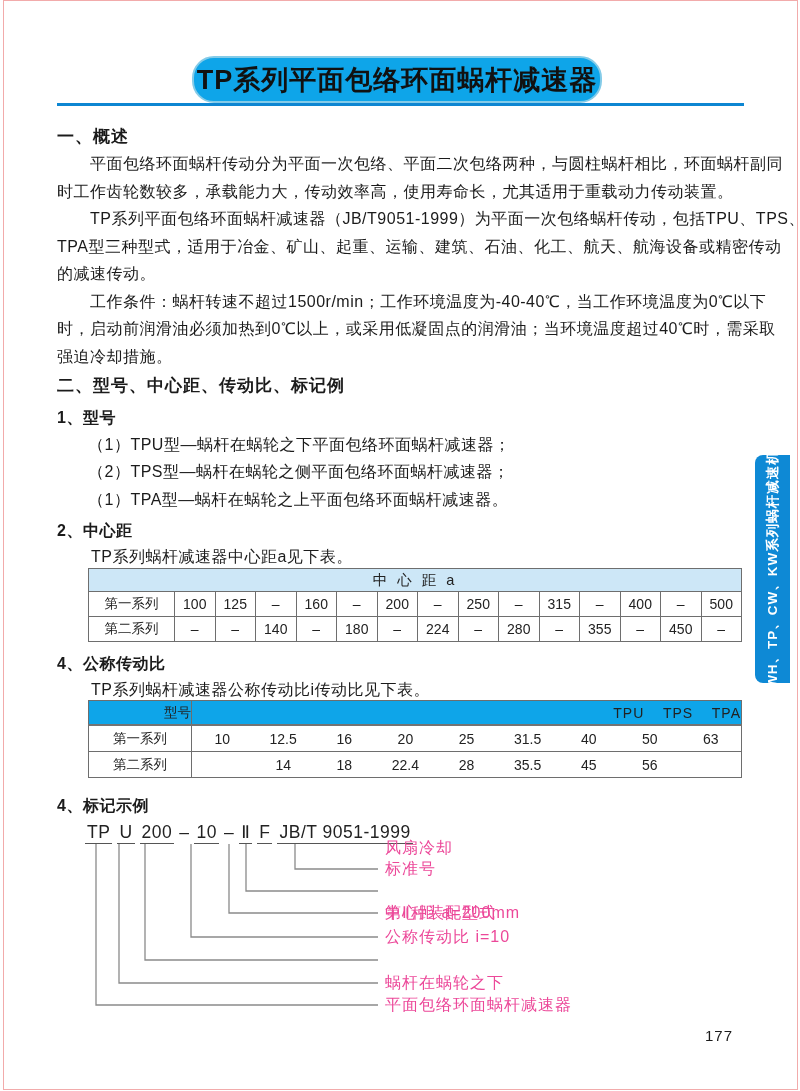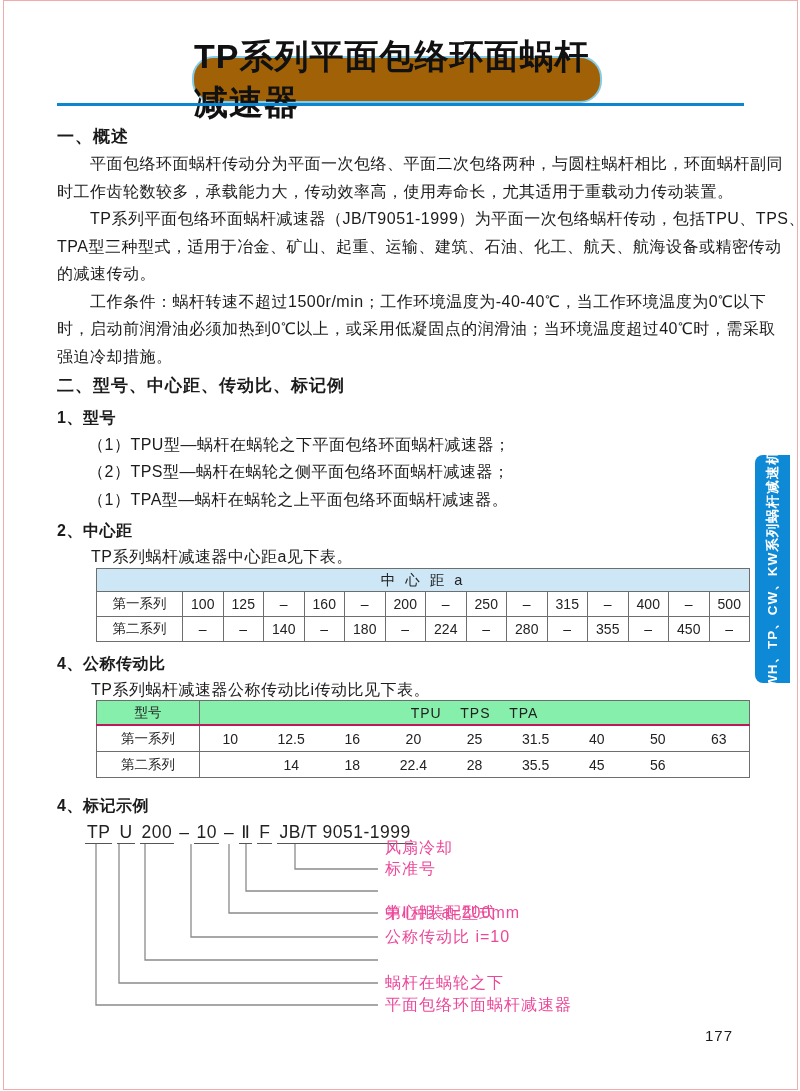--- a/index.html
+++ b/index.html
@@ -1,38 +1,38 @@
 <!DOCTYPE html>
 <html><head>
 <meta charset="utf-8">
 <style>
   html,body{margin:0;padding:0;background:#fff;}
   .page{position:relative;width:800px;height:1091px;background:#ffffff;overflow:hidden;
         font-family:"Liberation Sans",sans-serif;color:#1b1b1b;}
   .frame{position:absolute;left:3px;right:2px;top:0;bottom:1px;border:1.5px solid #f2abab;pointer-events:none;}
-  .title-pill{position:absolute;left:192px;top:56px;width:406px;height:43px;background:#a16207;
+  .title-pill{position:absolute;left:192px;top:56px;width:406px;height:43px;background:#0ea5e9;
         border:2px solid #84cbe8;border-radius:22px;display:flex;align-items:center;justify-content:center;
-        font-size:34px;font-weight:bold;letter-spacing:1px;color:#111;}
+        font-size:27px;font-weight:bold;letter-spacing:1px;color:#111;}
   .rule{position:absolute;left:57px;top:103px;width:687px;height:3px;background:#0d86d2;}
   .h1{position:absolute;left:57px;font-size:17px;font-weight:bold;letter-spacing:1px;white-space:nowrap;font-family:Liberation Serif, serif;}
   .body-lines{position:absolute;left:57px;top:150px;width:700px;font-size:16px;line-height:27.5px;letter-spacing:.5px;}
   .body-lines .ln{white-space:nowrap;}
   .indent{padding-left:33px;}
   .sub-h{position:absolute;left:57px;font-size:16px;font-weight:bold;letter-spacing:.5px;white-space:nowrap;}
   .item{position:absolute;left:88px;font-size:16px;letter-spacing:.5px;white-space:nowrap;}
   .note{position:absolute;left:91px;font-size:16px;letter-spacing:.5px;white-space:nowrap;}
-  table{border-collapse:collapse;position:absolute;left:96px;table-layout:fixed;border-radius:32px;}
+  table{border-collapse:collapse;position:absolute;left:88px;table-layout:fixed;border-radius:32px;}
   td{text-align:center;font-size:14px;padding:0;color:#222;}
   .t1{top:568px;width:654px;}
   .t1 td{border:1px solid #6e6e6e;height:24px;}
   .t1 .th{background:#cde7f7;height:22px;letter-spacing:3px;font-size:14.5px;}
   .t1 .lab{font-size:13.5px;}
   .t2{top:700px;width:654px;border:1px solid #6e6e6e;}
   .t2 td{border:none;height:25px;}
-  .t2 tr.hd td{background:#86efac;border-bottom:2px solid #be185d;height:23px;}
+  .t2 tr.hd td{background:#0ea5e9;border-bottom:2px solid #737373;height:23px;text-align:right;}
   .t2 td.lab{border-right:1px solid #6e6e6e;font-size:13.5px;}
   .t2 tr.r1 td{border-bottom:1px solid #6e6e6e;}
   .t2 .hv{word-spacing:14px;letter-spacing:1px;}
   .code-line{position:absolute;left:85px;top:822px;font-size:17.5px;letter-spacing:.5px;white-space:nowrap;color:#222;}
   .code-line .u{display:inline-block;border-bottom:1.5px solid #555;padding:0 2px;margin-right:5px;}
   .code-line .dash{display:inline-block;margin-right:5px;}
   .diagram-svg{position:absolute;left:0;top:838px;}
   .mark-label{position:absolute;left:385px;font-size:16px;white-space:nowrap;letter-spacing:1px;color:#ec4899;}
   .page-number{position:absolute;left:705px;top:1027px;font-size:15px;font-weight:normal;letter-spacing:1px;}
   .side-tab{position:absolute;left:755px;top:455px;width:35px;height:228px;background:#0e89d5;border-radius:8px 0 0 8px;}

